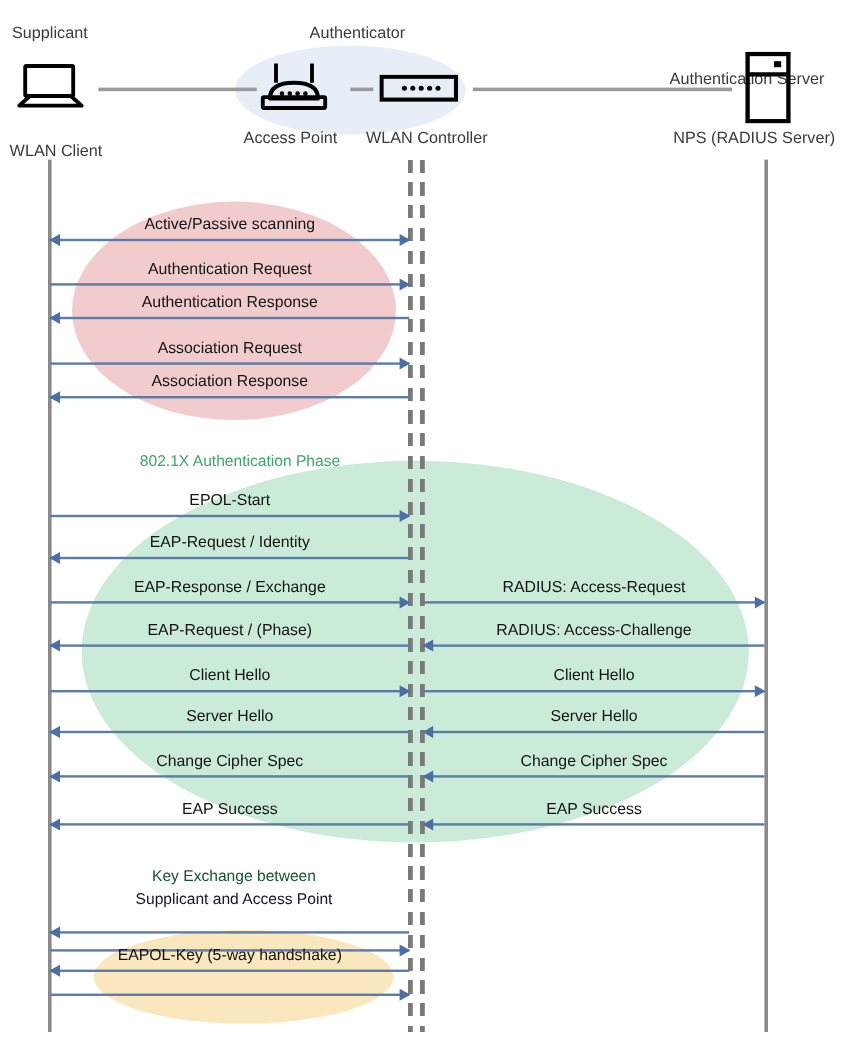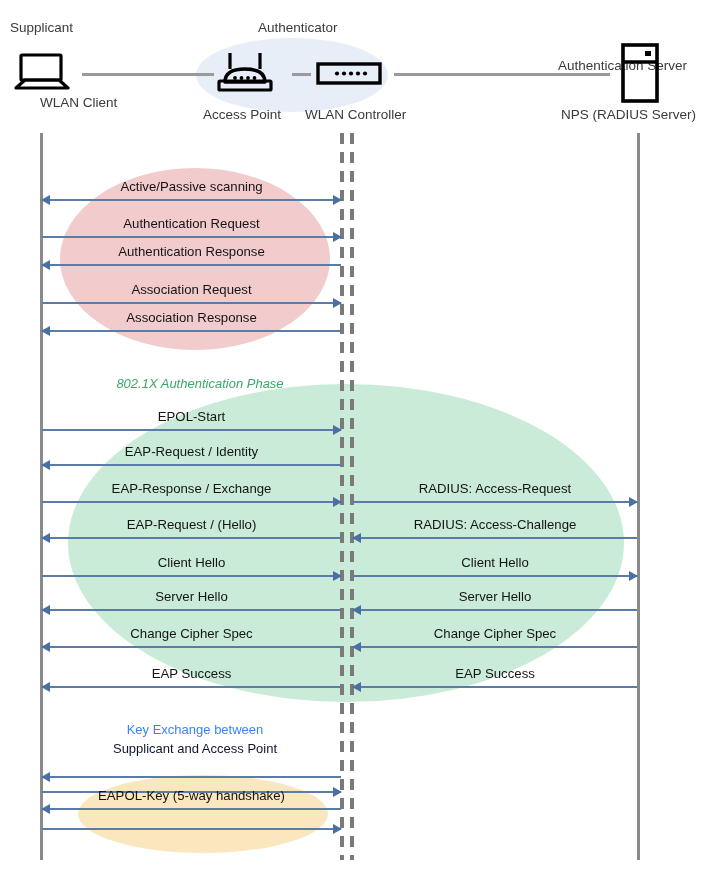--- a/index.html
+++ b/index.html
@@ -88,36 +88,36 @@
   </div>
 
   <div class="icon-wrap" style="left:620px;top:43px;">
     <svg width="40" height="60" viewBox="0 0 40 60">
       <rect x="3" y="2" width="34" height="56" fill="none" stroke="#000" stroke-width="3.6"></rect>
       <line x1="3" y1="19" x2="37" y2="19" stroke="#000" stroke-width="3.6"></line>
       <rect x="25" y="8" width="6" height="5" fill="#000"></rect>
     </svg>
   </div>
 
-  <div class="actor-sub" style="left:8px;top:95px;margin-left:32px;">WLAN Client</div>
+  <div class="actor-sub" style="left:8px;top:118px;">WLAN Client</div>
   <div class="actor-sub" style="left:203px;top:107px;">Access Point</div>
   <div class="actor-sub" style="left:305px;top:107px;">WLAN Controller</div>
   <div class="actor-sub" style="left:561px;top:107px;">NPS (RADIUS Server)</div>
 
   <div class="ellipse" style="left:60px;top:168px;width:270px;height:182px;background:#f2cccc;"></div>
   <div class="ellipse" style="left:68px;top:384px;width:556px;height:318px;background:#c9ebd7;"></div>
   <div class="ellipse" style="left:78px;top:775px;width:250px;height:78px;background:#fbe7be;"></div>
 
   <div class="lifeline" style="left:40px;top:133px;height:727px;"></div>
   <div class="lifeline-dash" style="left:340px;top:133px;height:727px;"></div>
   <div class="lifeline-dash" style="left:350px;top:133px;height:727px;"></div>
   <div class="lifeline" style="left:637px;top:133px;height:727px;"></div>
 
-  <div class="phase-label" style="left:0px;top:376px;width:400px;color:#3aa86a;font-style:italic;">802.1X Authentication Phase</div>
-  <div class="phase-label" style="left:0px;top:722px;width:390px;color:#3b82f6;">Key Exchange between</div>
+  <div class="phase-label" style="left:0px;top:376px;width:400px;color:#3aa86a;">802.1X Authentication Phase</div>
+  <div class="phase-label" style="left:0px;top:722px;width:390px;color:#14532d;">Key Exchange between</div>
   <div class="phase-label" style="left:0px;top:741px;width:390px;color:#0f172a;">Supplicant and Access Point</div>
 
   <div id="messages-left-layer">
       <div class="msg-line" style="left: 42px; top: 199px; width: 299px;"></div>
       <div class="arrowhead arrow-right" style="left: 333px; top: 195px;"></div>
       <div class="arrowhead arrow-left" style="left: 41px; top: 195px;"></div>
       <div class="msg-label" style="left: 42px; top: 179px; width: 299px;">Active/Passive scanning</div>
       <div class="msg-line" style="left: 42px; top: 236px; width: 299px;"></div>
       <div class="arrowhead arrow-right" style="left: 333px; top: 232px;"></div>
       <div class="msg-label" style="left: 42px; top: 216px; width: 299px;">Authentication Request</div>
@@ -134,21 +134,21 @@
       <div class="arrowhead arrow-right" style="left: 333px; top: 425px;"></div>
       <div class="msg-label" style="left: 42px; top: 409px; width: 299px;">EPOL-Start</div>
       <div class="msg-line" style="left: 42px; top: 464px; width: 299px;"></div>
       <div class="arrowhead arrow-left" style="left: 41px; top: 460px;"></div>
       <div class="msg-label" style="left: 42px; top: 444px; width: 299px;">EAP-Request / Identity</div>
       <div class="msg-line" style="left: 42px; top: 501px; width: 299px;"></div>
       <div class="arrowhead arrow-right" style="left: 333px; top: 497px;"></div>
       <div class="msg-label" style="left: 42px; top: 481px; width: 299px;">EAP-Response / Exchange</div>
       <div class="msg-line" style="left: 42px; top: 537px; width: 299px;"></div>
       <div class="arrowhead arrow-left" style="left: 41px; top: 533px;"></div>
-      <div class="msg-label" style="left: 42px; top: 517px; width: 299px;">EAP-Request / (Hello)</div>
+      <div class="msg-label" style="left: 42px; top: 517px; width: 299px;">EAP-Request / (Phase)</div>
       <div class="msg-line" style="left: 42px; top: 575px; width: 299px;"></div>
       <div class="arrowhead arrow-right" style="left: 333px; top: 571px;"></div>
       <div class="msg-label" style="left: 42px; top: 555px; width: 299px;">Client Hello</div>
       <div class="msg-line" style="left: 42px; top: 609px; width: 299px;"></div>
       <div class="arrowhead arrow-left" style="left: 41px; top: 605px;"></div>
       <div class="msg-label" style="left: 42px; top: 589px; width: 299px;">Server Hello</div>
       <div class="msg-line" style="left: 42px; top: 646px; width: 299px;"></div>
       <div class="arrowhead arrow-left" style="left: 41px; top: 642px;"></div>
       <div class="msg-label" style="left: 42px; top: 626px; width: 299px;">Change Cipher Spec</div>
       <div class="msg-line" style="left: 42px; top: 686px; width: 299px;"></div>

